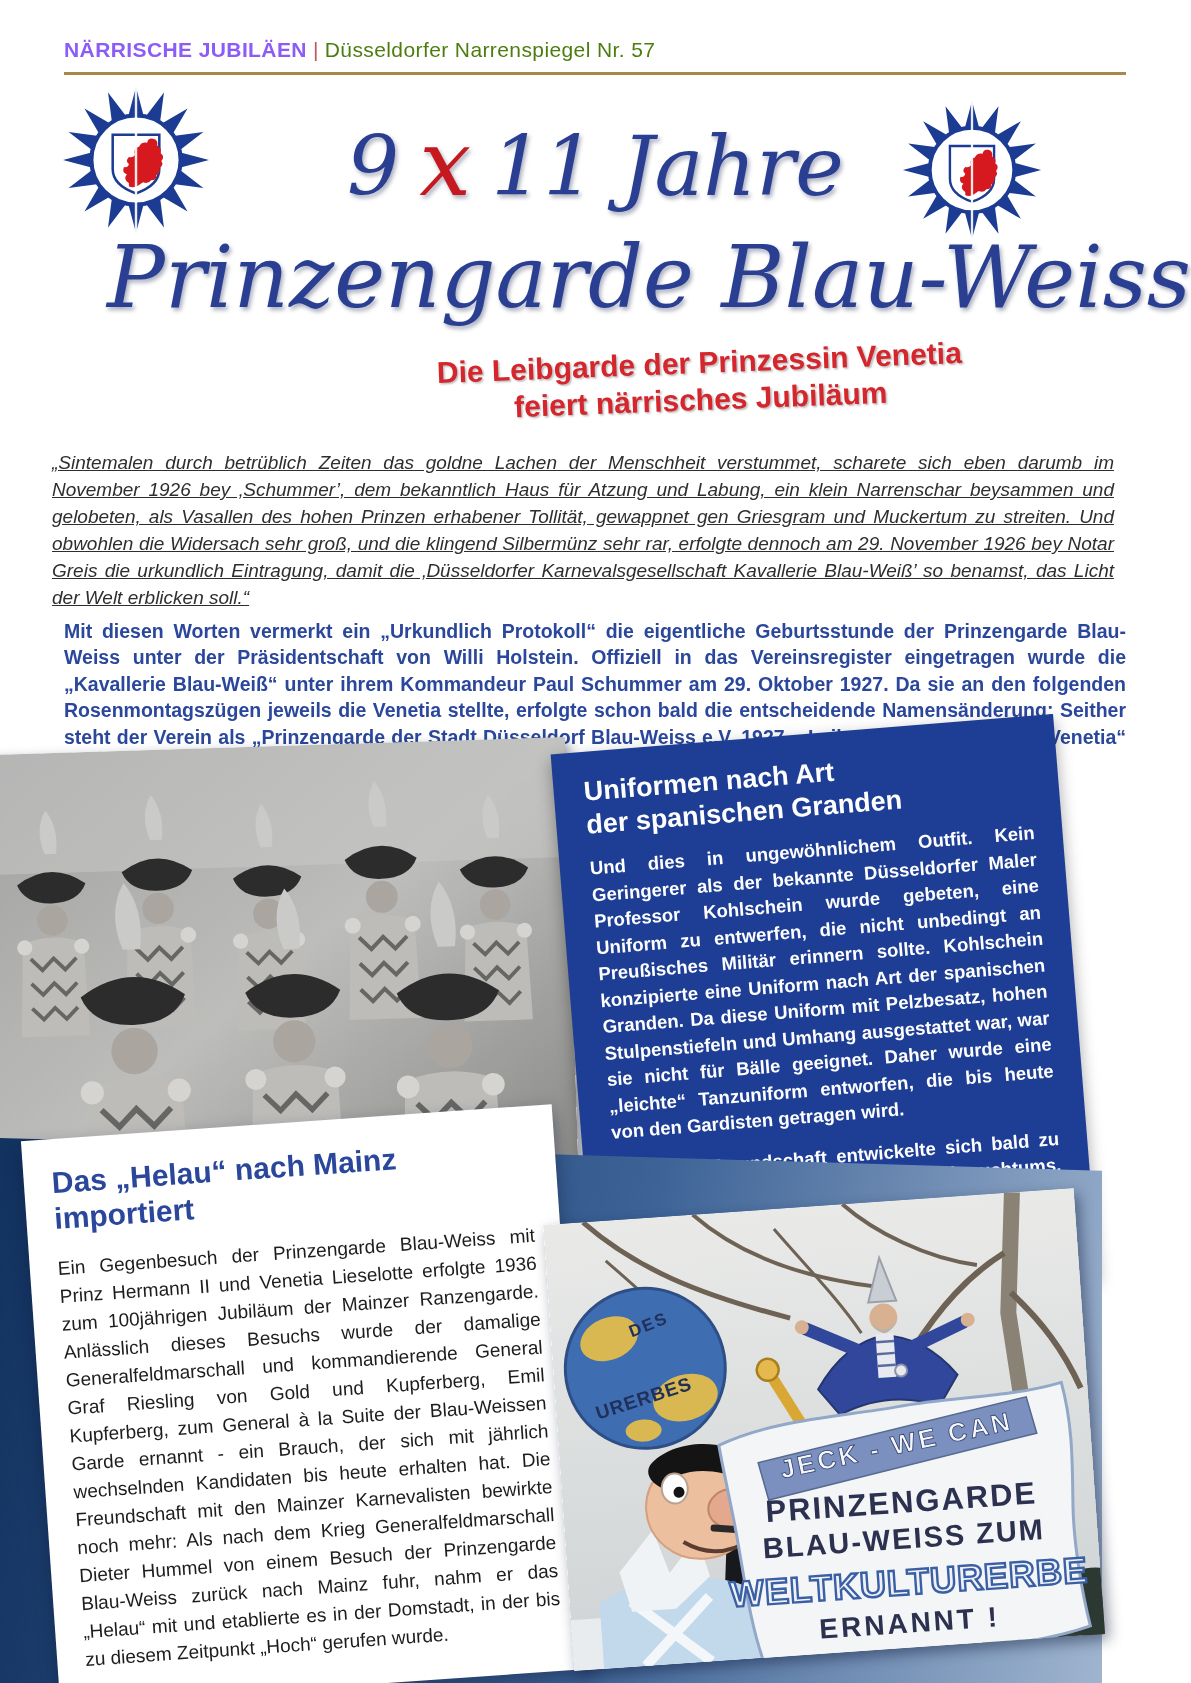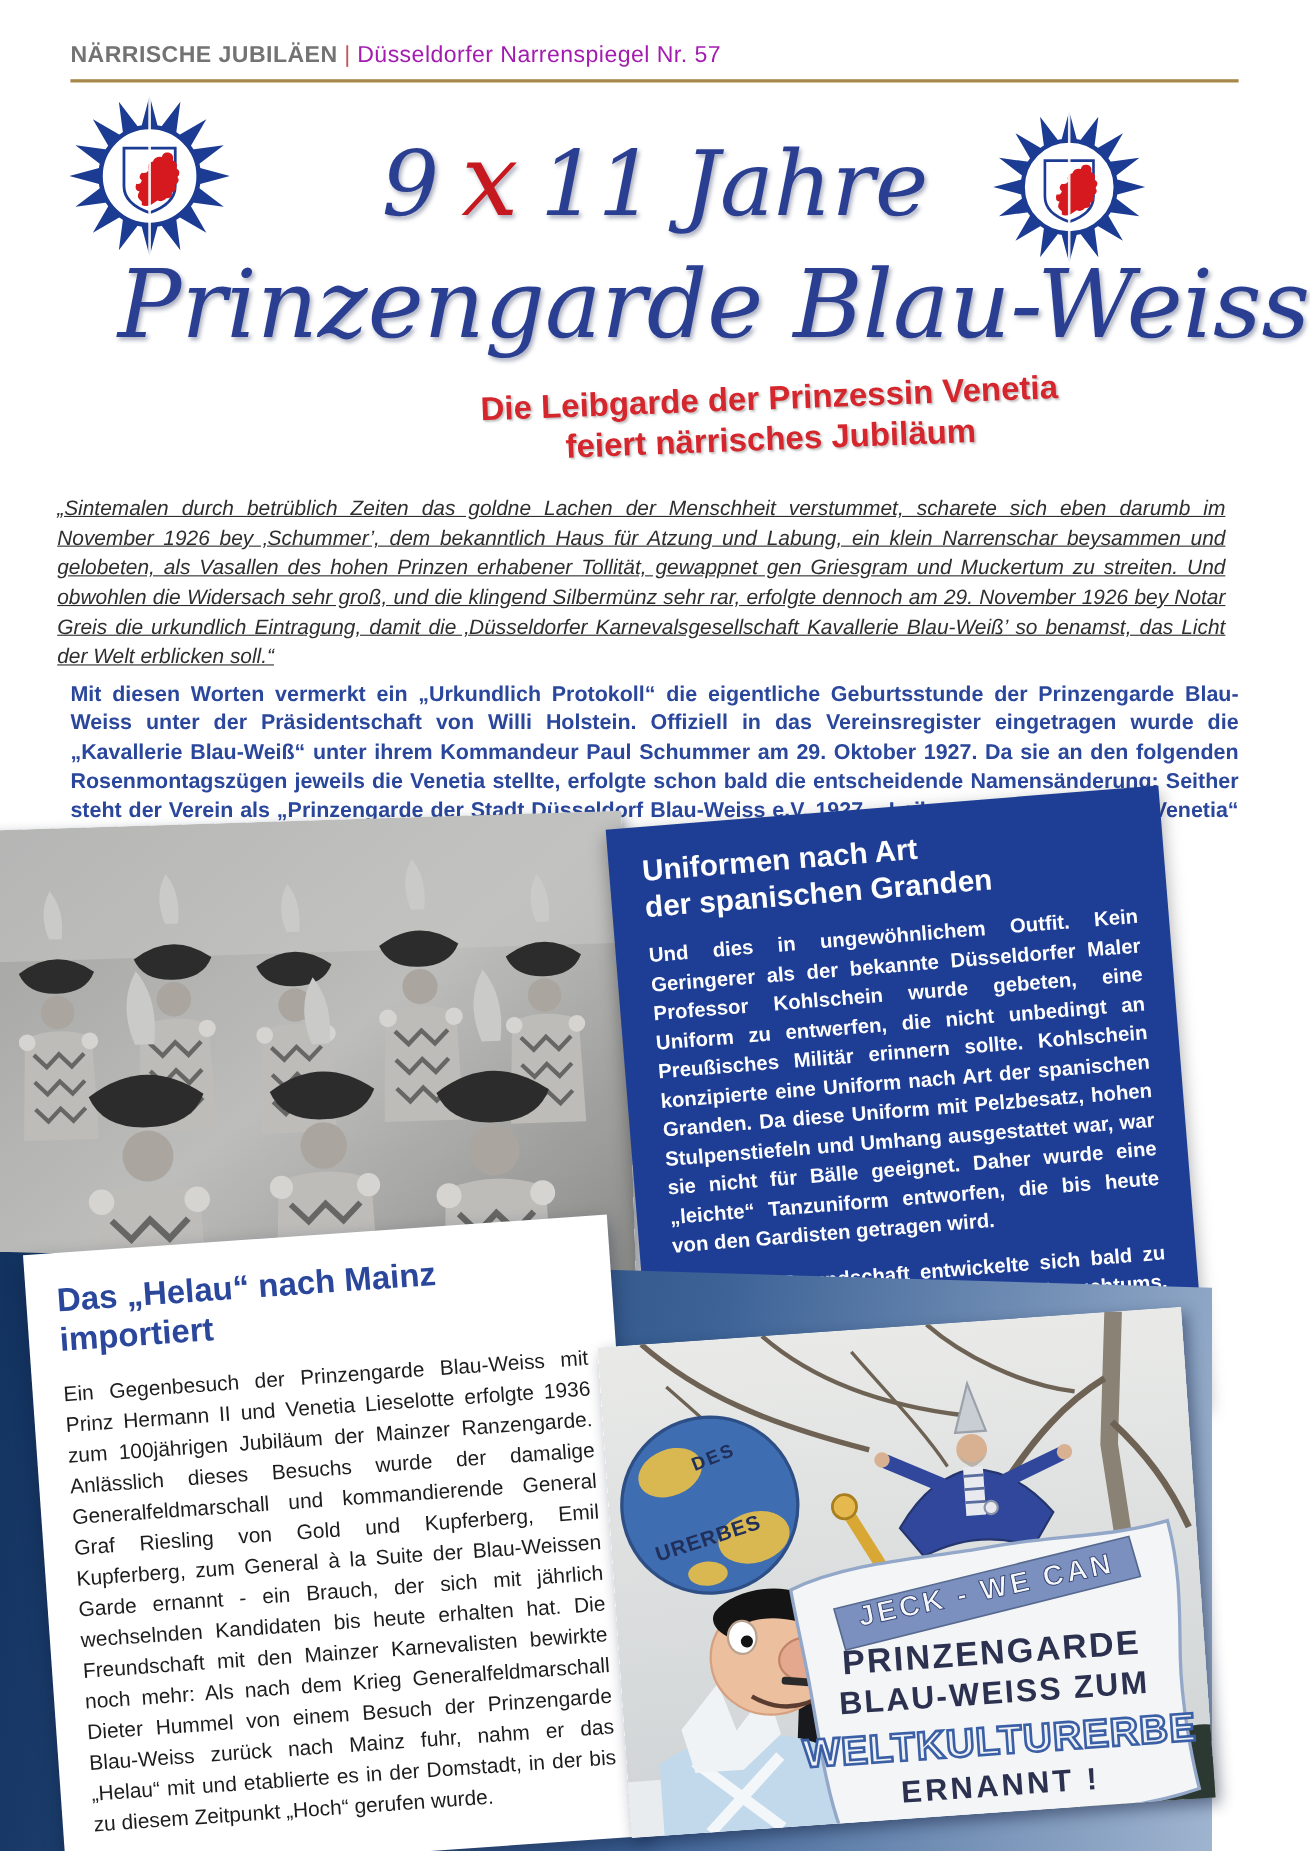--- a/index.html
+++ b/index.html
@@ -2,23 +2,23 @@
 <html><head>
 <meta charset="utf-8">
 <style>
   html,body{margin:0;padding:0;background:#888;}
   .page{position:relative;width:1191px;height:1683px;margin:0 auto;background:#ffffff;
         font-family:"Liberation Sans",sans-serif;overflow:hidden;}
   .page *{box-sizing:border-box;}
 
   
   .kicker{position:absolute;left:64px;top:38px;font-size:21px;letter-spacing:.4px;white-space:nowrap;}
-  .kicker .section{font-weight:bold;color:#737373;margin-top:20px;}
+  .kicker .section{font-weight:bold;color:#8b5cf6;margin-top:20px;}
   .kicker .sep{color:#c4555b;font-weight:normal;padding:0 6px;}
-  .kicker .pub{color:#a21caf;text-align:right;}
+  .kicker .pub{color:#4d7c0f;text-align:right;}
   .rule{position:absolute;left:64px;top:72px;width:1062px;height:3px;background:#a8894b;}
 
   
   .badge{position:absolute;}
   .badge-left{left:60px;top:84px;width:152px;height:152px;}
   .badge-right{left:900px;top:98px;width:144px;height:144px;}
 
   
   .title-l1{position:absolute;left:0;top:116px;width:1191px;text-align:center;
             font-family:"DejaVu Serif",serif;font-style:italic;font-size:82px;line-height:1.05;

